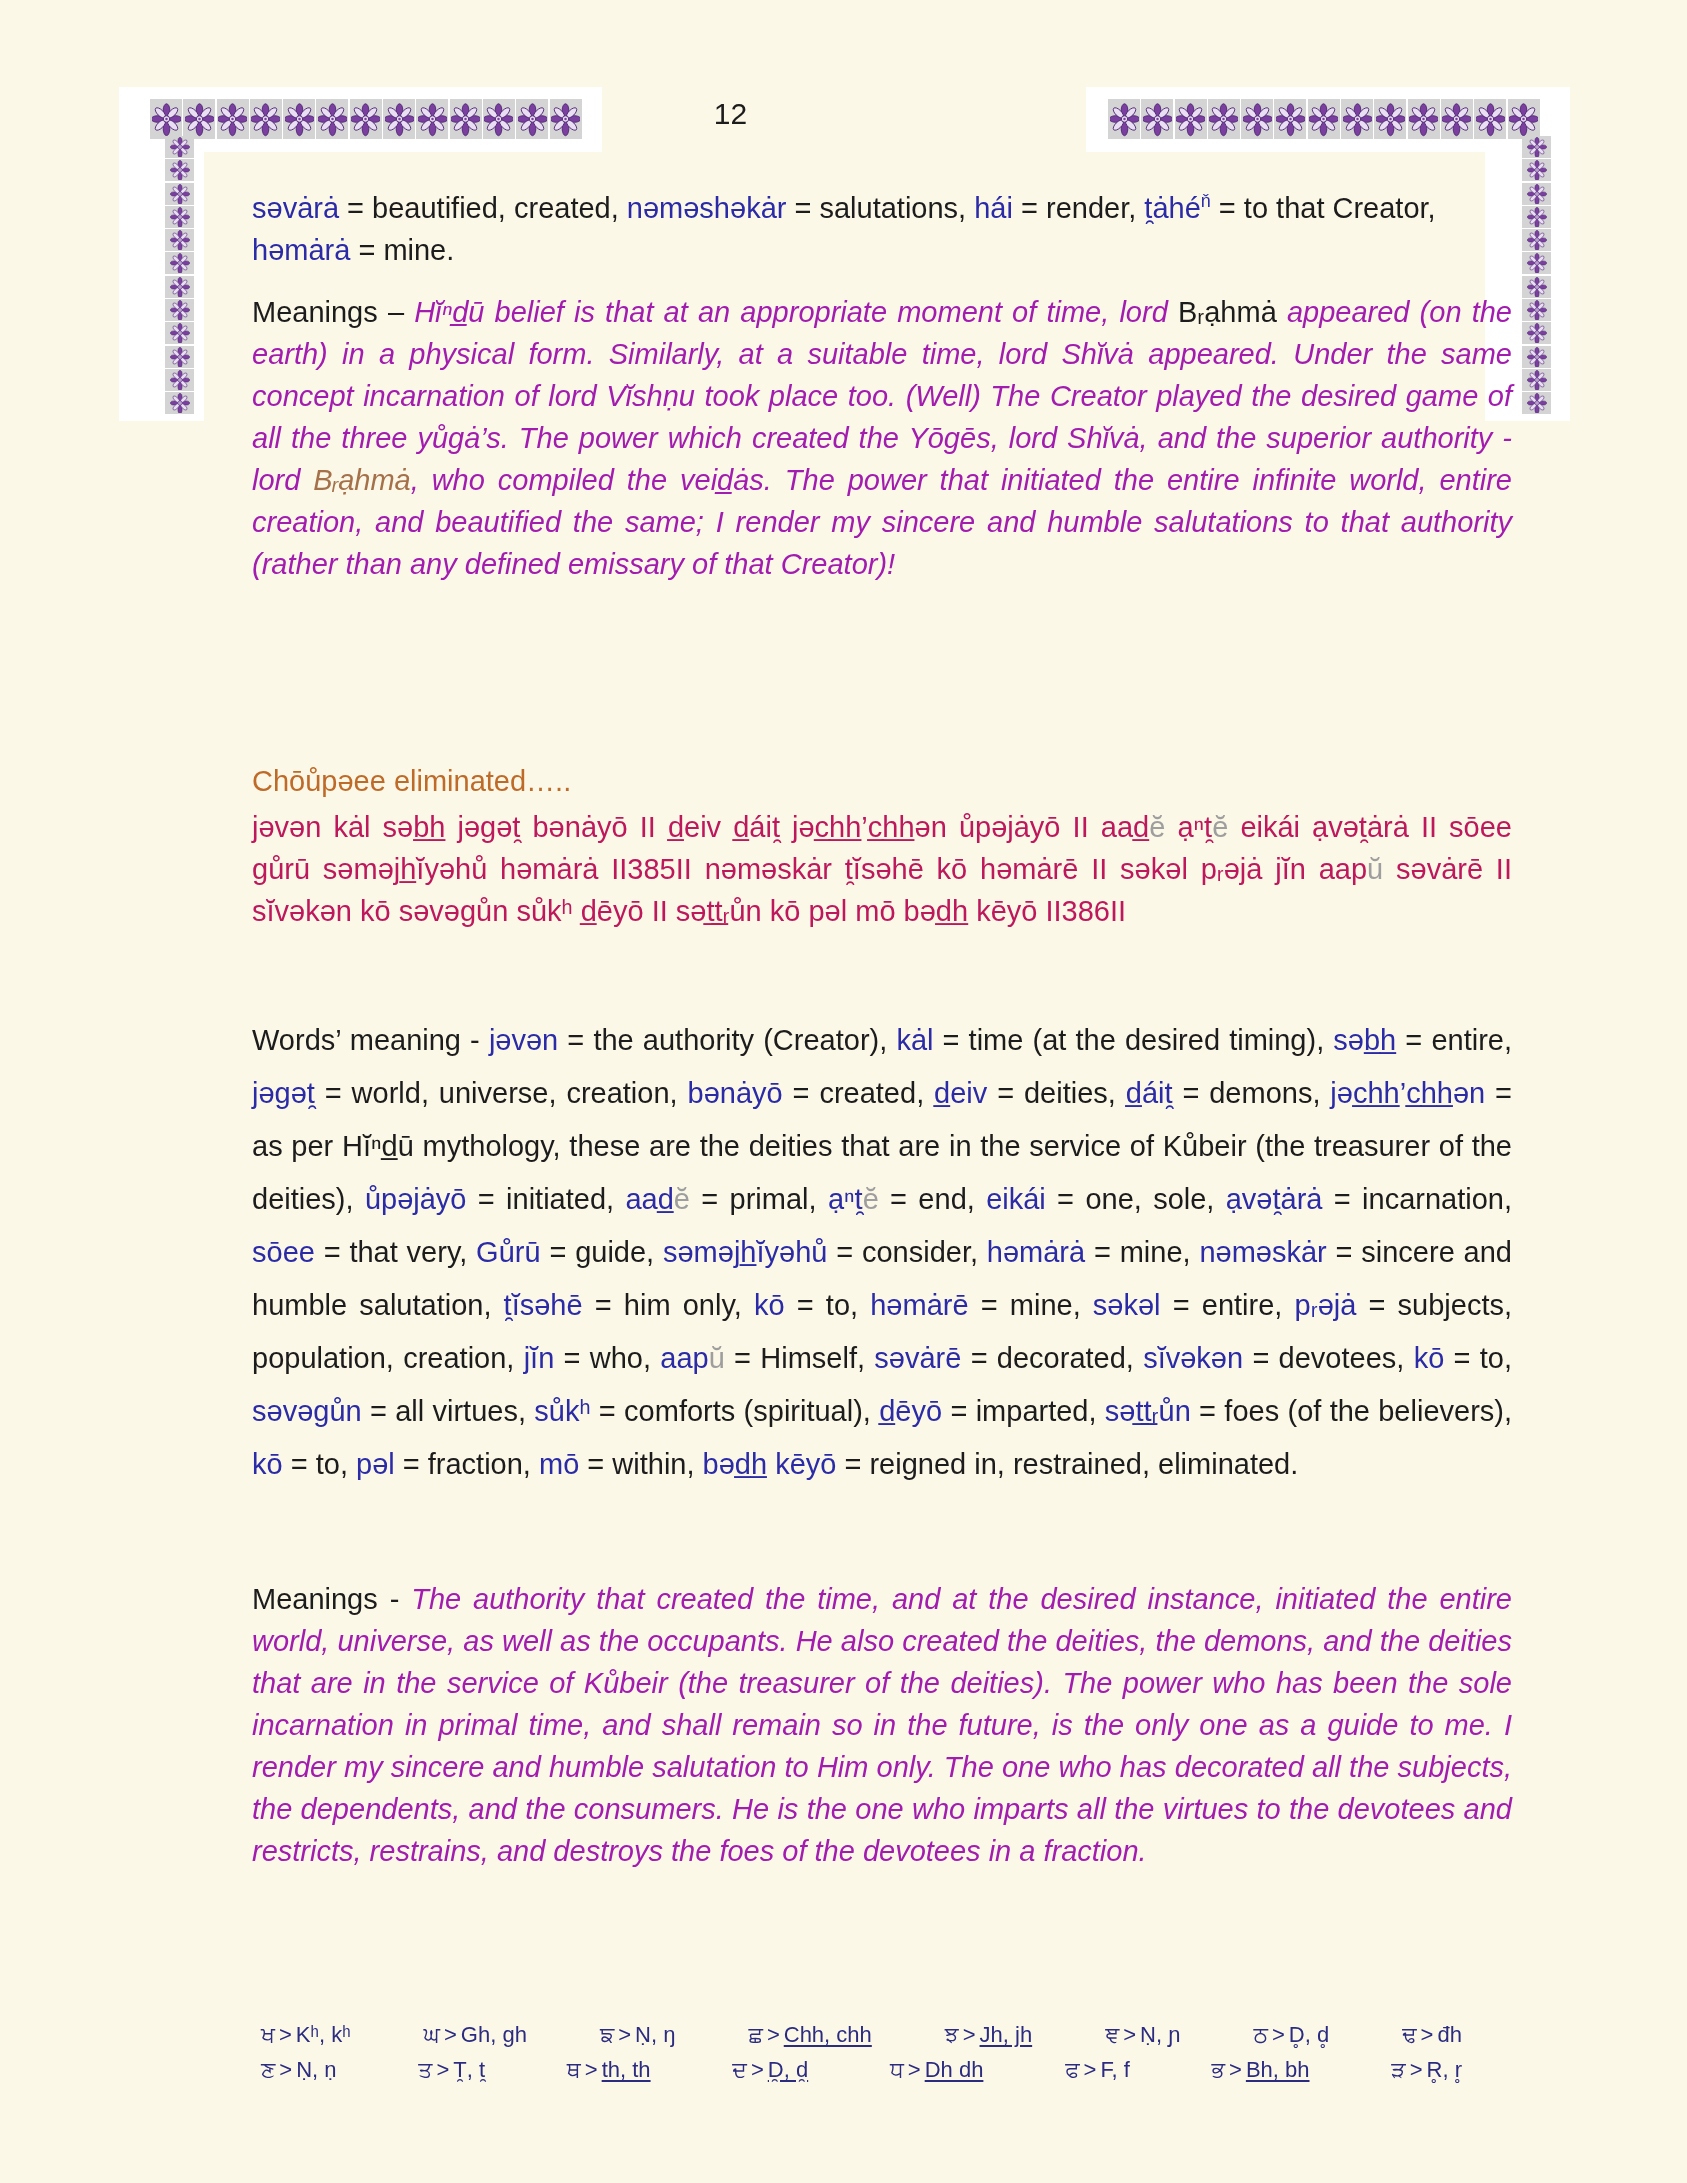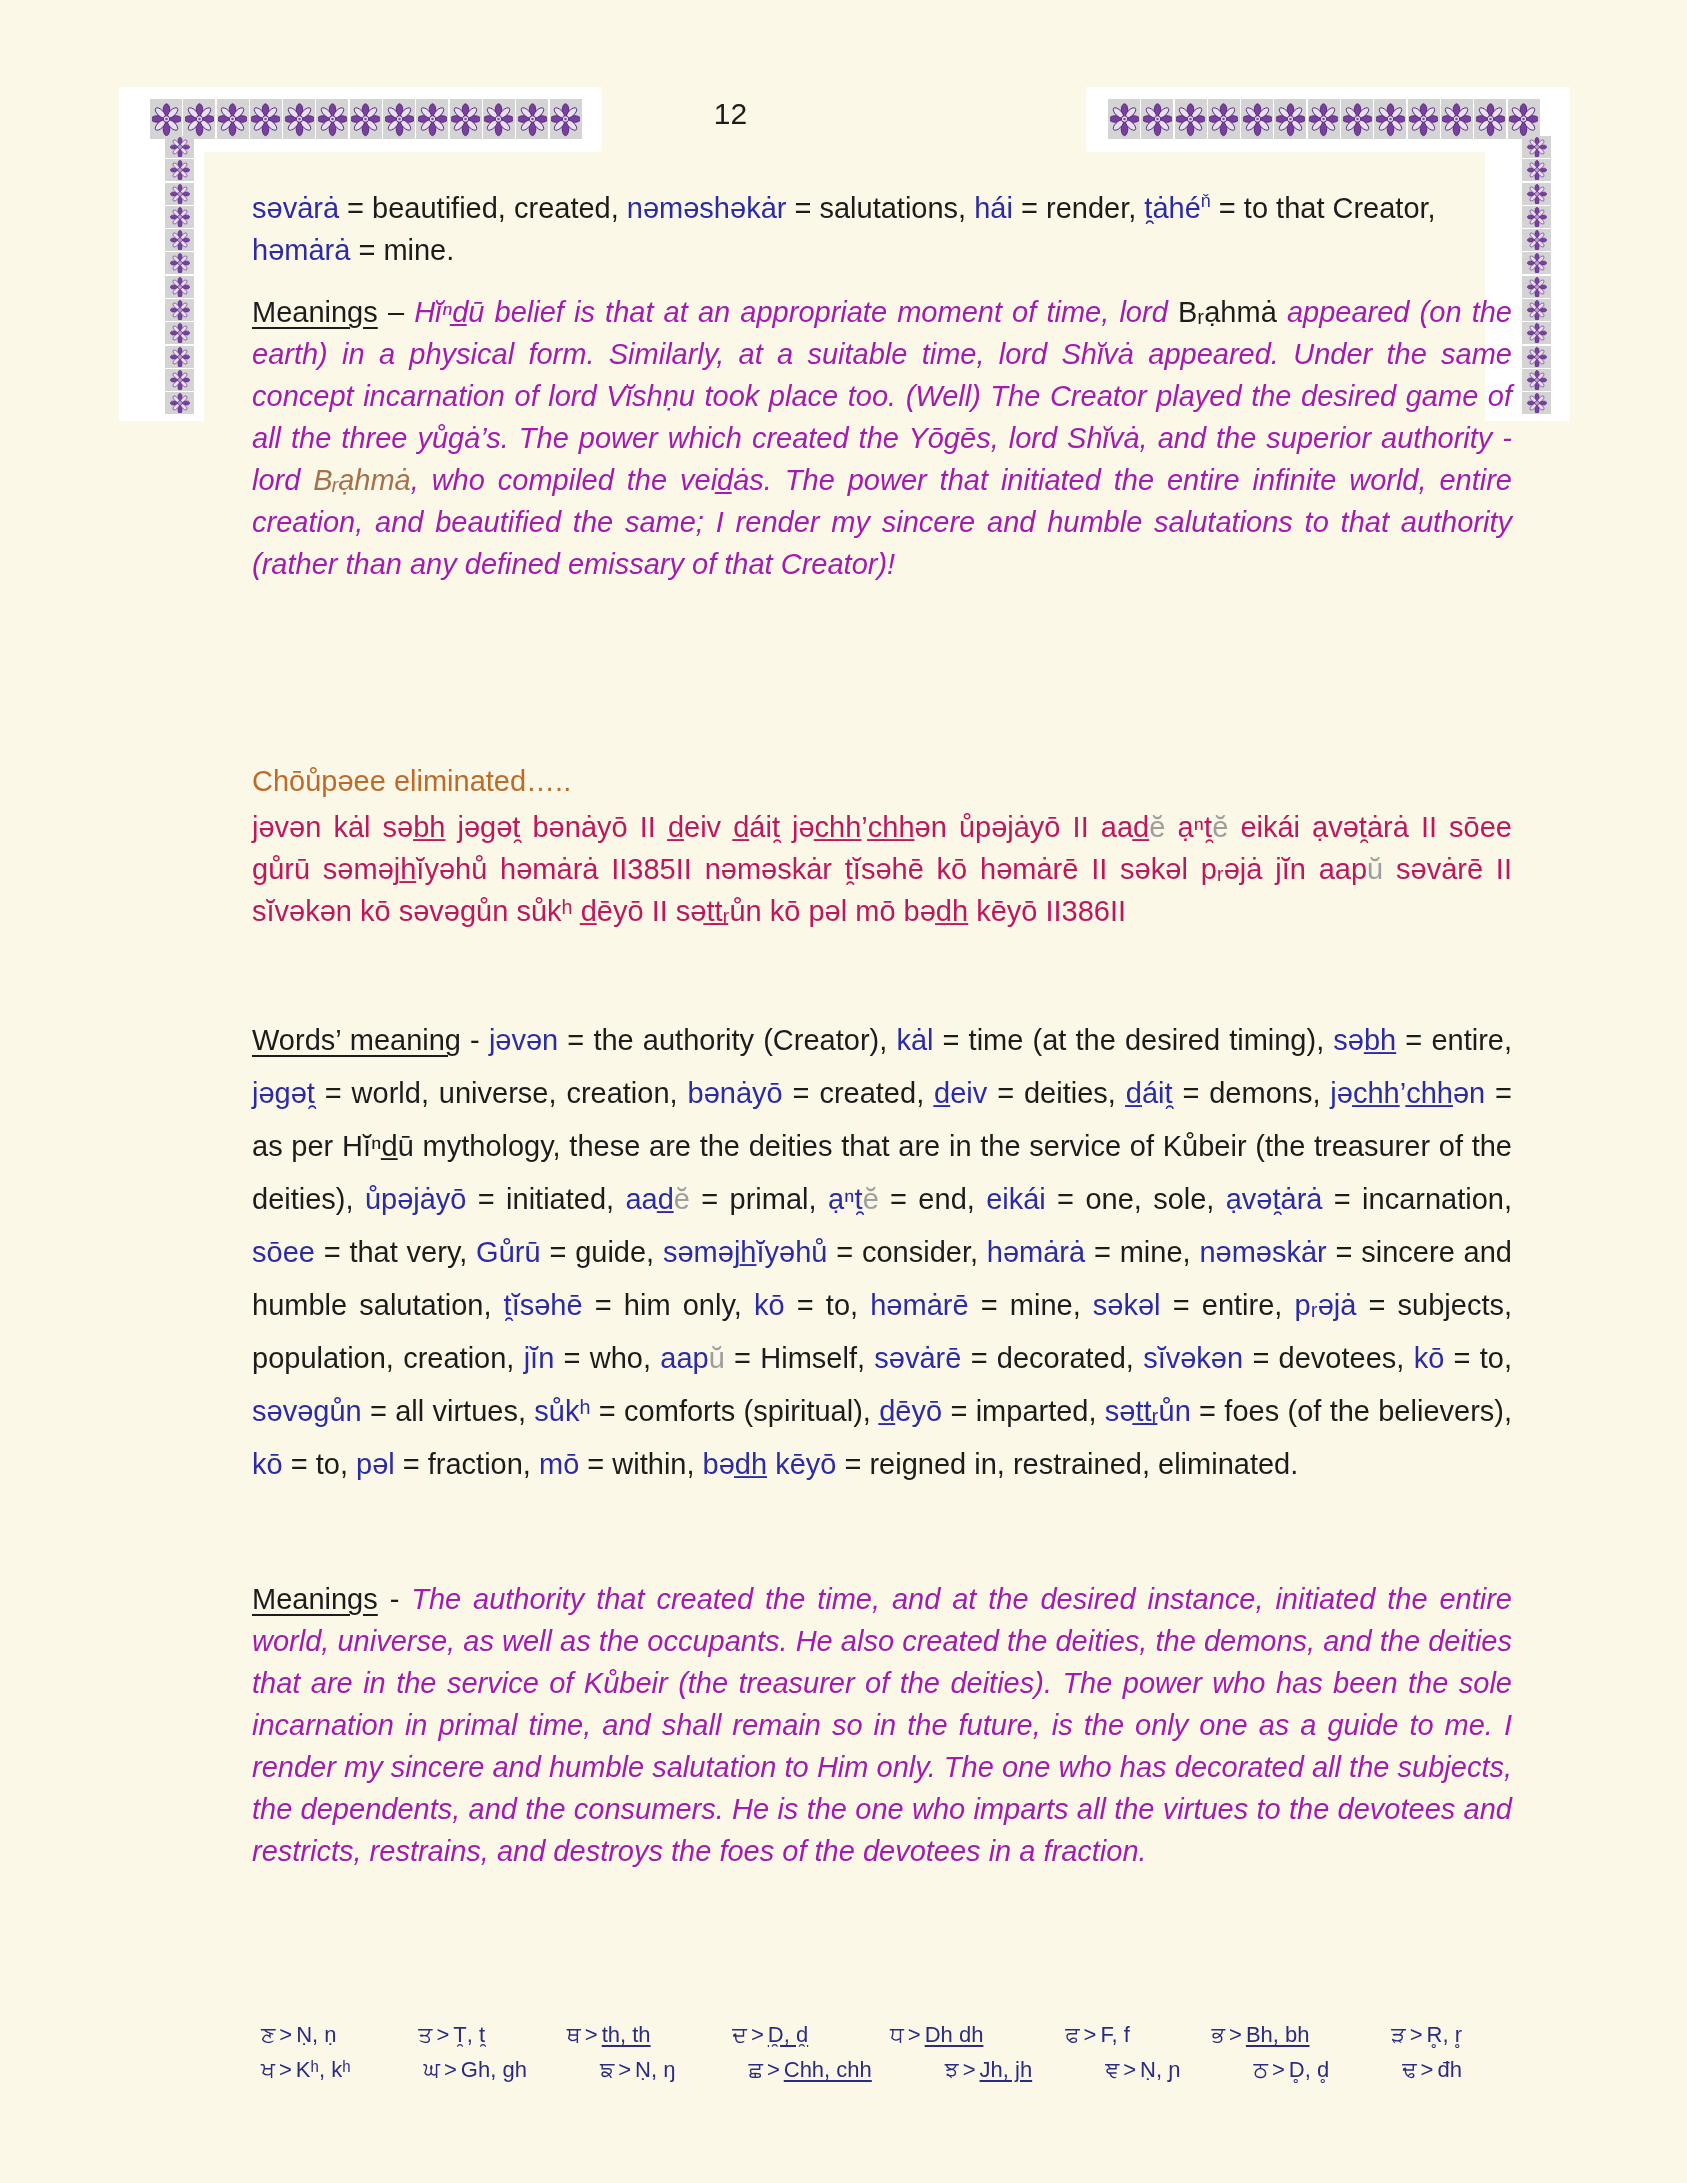--- a/index.html
+++ b/index.html
@@ -46,21 +46,21 @@
   #meanings2{top:1578px;text-align:justify;}
 
   .seg-k{color:#1C1C1C;}
   .seg-b{color:#2B2BA8;}
   .seg-bs{color:#2B2BA8;vertical-align:super;font-size:0.62em;line-height:0;}
   .seg-g{color:#9E9E9E;}
   .seg-n{color:#be185d;}
   .seg-ng{color:#9E9E9E;}
   .seg-br{color:#a21caf;font-style:italic;}
   .seg-brl{color:#A5714A;font-style:italic;}
-  .seg-hu{color:#1C1C1C;text-decoration:underline;text-decoration-thickness:2px;text-underline-offset:4.6px;}
+  .seg-hu{color:#1C1C1C;text-decoration-thickness:2px;text-underline-offset:4.6px;}
 
   #legend{
     position:absolute;left:261px;top:2022px;width:1201px;
     font-size:22px;color:#2B2B80;
   }
   .legend-row{display:flex;justify-content:space-between;margin-bottom:8.6px;}
   .legend-item{white-space:nowrap;}
   .legend-item .val.u{text-decoration:underline;text-underline-offset:3.3px;}
   .legend-sep{padding:0 4px;}
 </style>
@@ -890,33 +890,33 @@
 <div class="text-block" id="choupaee-heading">Chōůpəee  eliminated…..</div>
 
 <div class="text-block" id="verse"><span class="seg-n">jəvən kȧl  səb̲h̲ jəgət̯ bənȧyō II d̲eiv d̲áit̯ jəc̲h̲h̲’c̲h̲h̲ən ůpəjȧyō II aad̲</span><span class="seg-ng">ĕ</span><span class="seg-n"> ạⁿt̯</span><span class="seg-ng">ĕ</span><span class="seg-n"> eikái ạvət̯ȧrȧ II sōee gůrū səməjh̲ĭyəhů həmȧrȧ II385II nəməskȧr t̯ĭsəhē kō həmȧrē II səkəl pᵣəjȧ jĭn aap</span><span class="seg-ng">ŭ</span><span class="seg-n"> səvȧrē II sĭvəkən kō səvəgůn sůkʰ d̲ēyō II sət̲t̲ᵣůn kō pəl mō bəd̲h̲ kēyō II386II</span></div>
 
 <div class="text-block" id="words-meaning"><span class="seg-hu">Words’ meaning</span><span class="seg-k"> - </span><span class="seg-b">jəvən</span><span class="seg-k"> = the authority (Creator), </span><span class="seg-b">kȧl</span><span class="seg-k"> = time (at the desired timing), </span><span class="seg-b">səb̲h̲</span><span class="seg-k"> = entire, </span><span class="seg-b">jəgət̯</span><span class="seg-k"> = world, universe, creation, </span><span class="seg-b">bənȧyō</span><span class="seg-k"> = created, </span><span class="seg-b">d̲eiv</span><span class="seg-k"> =  deities, </span><span class="seg-b">d̲áit̯</span><span class="seg-k"> = demons, </span><span class="seg-b">jəc̲h̲h̲’c̲h̲h̲ən</span><span class="seg-k"> = as per Hĭⁿd̲ū mythology, these are the deities that are in the service of Kůbeir (the treasurer of the deities), </span><span class="seg-b">ůpəjȧyō</span><span class="seg-k"> = initiated, </span><span class="seg-b">aad̲</span><span class="seg-g">ĕ</span><span class="seg-k"> = primal, </span><span class="seg-b">ạⁿt̯</span><span class="seg-g">ĕ</span><span class="seg-k"> = end, </span><span class="seg-b">eikái</span><span class="seg-k"> = one, sole, </span><span class="seg-b">ạvət̯ȧrȧ</span><span class="seg-k"> = incarnation, </span><span class="seg-b">sōee</span><span class="seg-k"> = that very, </span><span class="seg-b">Gůrū</span><span class="seg-k"> = guide, </span><span class="seg-b">səməjh̲ĭyəhů</span><span class="seg-k"> = consider, </span><span class="seg-b">həmȧrȧ</span><span class="seg-k"> = mine, </span><span class="seg-b">nəməskȧr</span><span class="seg-k"> = sincere and humble salutation, </span><span class="seg-b">t̯ĭsəhē</span><span class="seg-k"> = him only, </span><span class="seg-b">kō</span><span class="seg-k"> = to, </span><span class="seg-b">həmȧrē</span><span class="seg-k"> = mine, </span><span class="seg-b">səkəl</span><span class="seg-k"> = entire, </span><span class="seg-b">pᵣəjȧ</span><span class="seg-k"> = subjects, population, creation, </span><span class="seg-b">jĭn</span><span class="seg-k"> = who, </span><span class="seg-b">aap</span><span class="seg-g">ŭ</span><span class="seg-k"> = Himself, </span><span class="seg-b">səvȧrē</span><span class="seg-k"> = decorated, </span><span class="seg-b">sĭvəkən</span><span class="seg-k"> = devotees, </span><span class="seg-b">kō</span><span class="seg-k"> = to, </span><span class="seg-b">səvəgůn</span><span class="seg-k"> = all virtues, </span><span class="seg-b">sůkʰ</span><span class="seg-k"> = comforts (spiritual), </span><span class="seg-b">d̲ēyō</span><span class="seg-k"> = imparted, </span><span class="seg-b">sət̲t̲ᵣůn</span><span class="seg-k"> = foes (of the believers), </span><span class="seg-b">kō</span><span class="seg-k"> = to, </span><span class="seg-b">pəl</span><span class="seg-k"> = fraction, </span><span class="seg-b">mō</span><span class="seg-k"> = within, </span><span class="seg-b">bəd̲h̲ kēyō</span><span class="seg-k"> = reigned in, restrained, eliminated.</span></div>
 
 <div class="text-block" id="meanings2"><span class="seg-hu">Meanings</span><span class="seg-k"> - </span><span class="seg-br">The authority that created the time, and at the desired instance, initiated the entire world, universe, as well as the occupants. He also created the deities, the demons, and the deities that are in the service of Kůbeir (the treasurer of the deities). The power who has been the sole incarnation  in primal time, and shall remain so in the future, is the only one as a guide to me. I render my sincere and humble salutation to Him only. The one who has decorated all the subjects, the dependents, and the consumers. He is the one who imparts all the virtues to the devotees and restricts, restrains, and destroys the foes of the devotees in a fraction.</span></div>
 
 <div id="legend">
   <div class="legend-row">
+      <span class="legend-item"><span>ਖ</span><span class="legend-sep">&gt;</span><span class="val">Kʰ, kʰ</span></span>
+      <span class="legend-item"><span>ਘ</span><span class="legend-sep">&gt;</span><span class="val">Gh, gh</span></span>
+      <span class="legend-item"><span>ਙ</span><span class="legend-sep">&gt;</span><span class="val">Ṇ, ŋ</span></span>
+      <span class="legend-item"><span>ਛ</span><span class="legend-sep">&gt;</span><span class="val u">Chh, chh</span></span>
+      <span class="legend-item"><span>ਝ</span><span class="legend-sep">&gt;</span><span class="val u">Jh, jh</span></span>
+      <span class="legend-item"><span>ਞ</span><span class="legend-sep">&gt;</span><span class="val">Ṇ, ɲ</span></span>
+      <span class="legend-item"><span>ਠ</span><span class="legend-sep">&gt;</span><span class="val">D̥, d̥</span></span>
+      <span class="legend-item"><span>ਢ</span><span class="legend-sep">&gt;</span><span class="val">đh</span></span>
+    </div>
+  <div class="legend-row">
       <span class="legend-item"><span>ਣ</span><span class="legend-sep">&gt;</span><span class="val">Ṇ, ṇ</span></span>
       <span class="legend-item"><span>ਤ</span><span class="legend-sep">&gt;</span><span class="val">T̯, t̯</span></span>
       <span class="legend-item"><span>ਥ</span><span class="legend-sep">&gt;</span><span class="val u">th, th</span></span>
       <span class="legend-item"><span>ਦ</span><span class="legend-sep">&gt;</span><span class="val u">D̯, d̯</span></span>
       <span class="legend-item"><span>ਧ</span><span class="legend-sep">&gt;</span><span class="val u">Dh dh</span></span>
       <span class="legend-item"><span>ਫ</span><span class="legend-sep">&gt;</span><span class="val">F, f</span></span>
       <span class="legend-item"><span>ਭ</span><span class="legend-sep">&gt;</span><span class="val u">Bh, bh</span></span>
       <span class="legend-item"><span>ੜ</span><span class="legend-sep">&gt;</span><span class="val">R̥, r̥</span></span>
     </div>
-  <div class="legend-row">
-      <span class="legend-item"><span>ਖ</span><span class="legend-sep">&gt;</span><span class="val">Kʰ, kʰ</span></span>
-      <span class="legend-item"><span>ਘ</span><span class="legend-sep">&gt;</span><span class="val">Gh, gh</span></span>
-      <span class="legend-item"><span>ਙ</span><span class="legend-sep">&gt;</span><span class="val">Ṇ, ŋ</span></span>
-      <span class="legend-item"><span>ਛ</span><span class="legend-sep">&gt;</span><span class="val u">Chh, chh</span></span>
-      <span class="legend-item"><span>ਝ</span><span class="legend-sep">&gt;</span><span class="val u">Jh, jh</span></span>
-      <span class="legend-item"><span>ਞ</span><span class="legend-sep">&gt;</span><span class="val">Ṇ, ɲ</span></span>
-      <span class="legend-item"><span>ਠ</span><span class="legend-sep">&gt;</span><span class="val">D̥, d̥</span></span>
-      <span class="legend-item"><span>ਢ</span><span class="legend-sep">&gt;</span><span class="val">đh</span></span>
-    </div>
 </div>
 
 
 </body></html>

